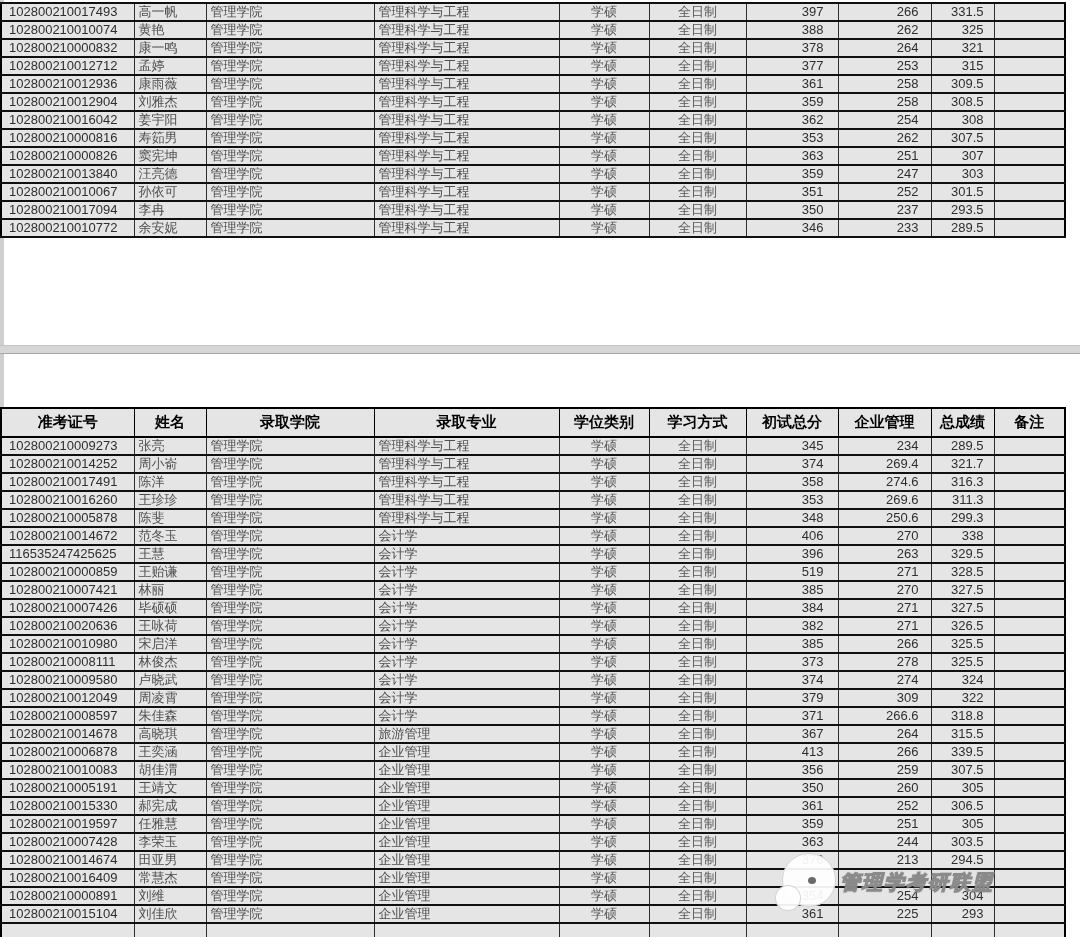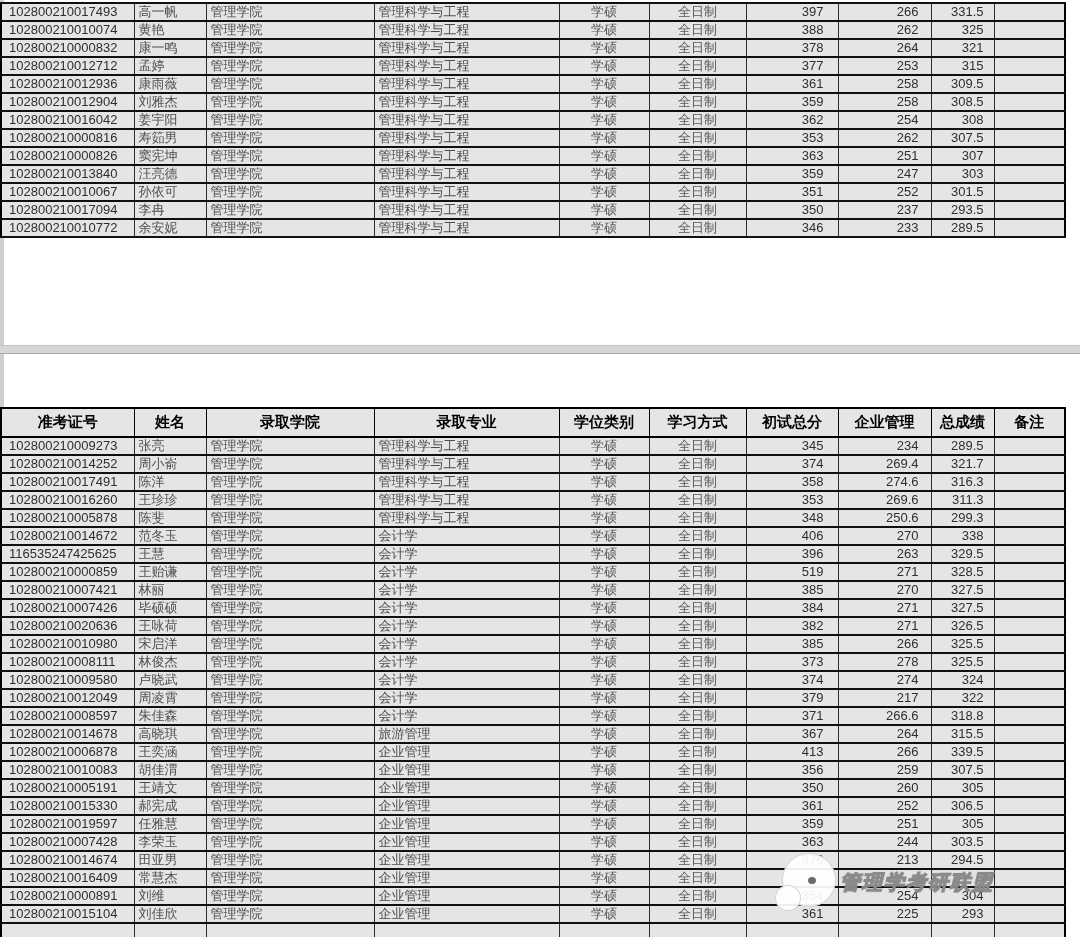--- a/index.html
+++ b/index.html
@@ -440,21 +440,21 @@
         <td class="c9 a-left num"></td>
       </tr>
       <tr>
         <td class="c0 a-left num">102800210012049</td>
         <td class="c1 a-left zh">周凌霄</td>
         <td class="c2 a-left zh">管理学院</td>
         <td class="c3 a-left zh">会计学</td>
         <td class="c4 a-center zh">学硕</td>
         <td class="c5 a-center zh">全日制</td>
         <td class="c6 a-right num">379</td>
-        <td class="c7 a-right num">217</td>
+        <td class="c7 a-right num">309</td>
         <td class="c8 a-right num">322</td>
         <td class="c9 a-left num"></td>
       </tr>
       <tr>
         <td class="c0 a-left num">102800210008597</td>
         <td class="c1 a-left zh">朱佳森</td>
         <td class="c2 a-left zh">管理学院</td>
         <td class="c3 a-left zh">会计学</td>
         <td class="c4 a-center zh">学硕</td>
         <td class="c5 a-center zh">全日制</td>

